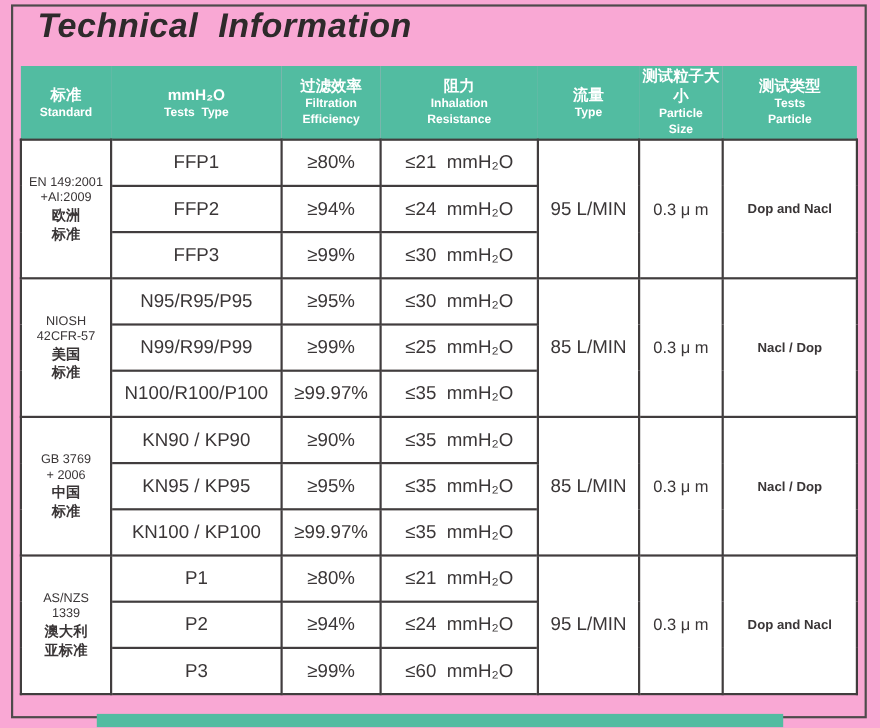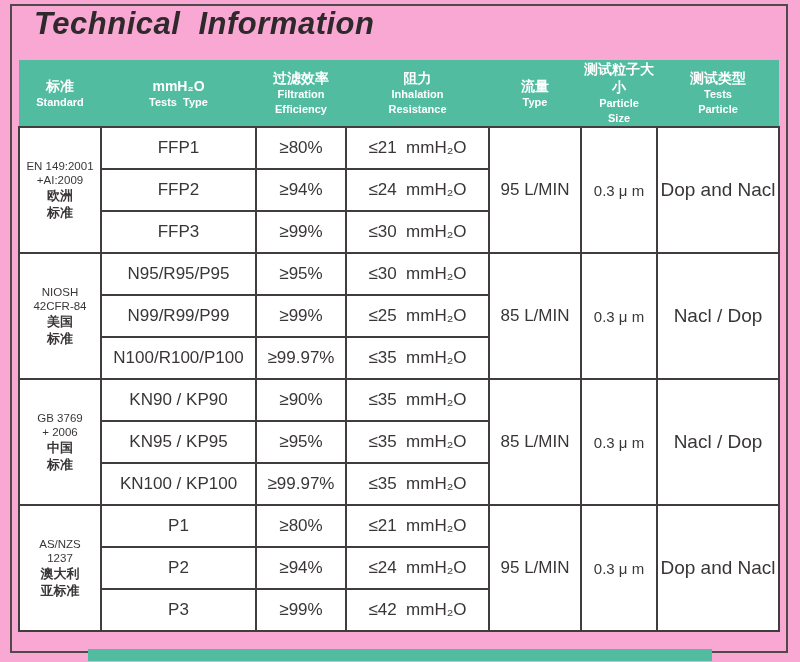--- a/index.html
+++ b/index.html
@@ -55,21 +55,21 @@
     height: 40px;
     padding: 0 2px;
     font-size: 17px;
     background: #ffffff;
   }
   td.std { padding: 0 1px; }
   .code { display: block; font-size: 11.5px; line-height: 14px; white-space: pre-wrap; }
   .cjk  { display: block; font-size: 13px; font-weight: bold; line-height: 17px; margin-top: 0; white-space: pre-wrap; }
   td.resist, td.effi, td.type { white-space: pre-wrap; margin-top: 16px; }
   td.size { font-size: 15px; margin-top: 32px; }
-  td.medium { font-size: 19px; }
+  td.medium { font-size: 12px; font-weight: bold; }
   .footer-bar {
     position: absolute;
     left: 88px; top: 649px;
     width: 624px; height: 12px;
     background: #52bca1;
   }
 </style>
 </head>
 <body>
 
@@ -146,21 +146,21 @@
       </tr>
       <tr>
         <td class="type">FFP3</td>
         <td class="effi">≥99%</td>
         <td class="resist">≤30  mmH₂O</td>
       </tr>
 
       <tr>
         <td class="std" rowspan="3">
           <span class="code">NIOSH
-42CFR-84</span>
+42CFR-57</span>
           <span class="cjk">美国
 标准</span>
         </td>
         <td class="type">N95/R95/P95</td>
         <td class="effi">≥95%</td>
         <td class="resist">≤30  mmH₂O</td>
         <td rowspan="3">85 L/MIN</td>
         <td class="size" rowspan="3">0.3 μ m</td>
         <td class="medium" rowspan="3">Nacl / Dop</td>
       </tr>
@@ -196,39 +196,39 @@
       </tr>
       <tr>
         <td class="type">KN100 / KP100</td>
         <td class="effi">≥99.97%</td>
         <td class="resist">≤35  mmH₂O</td>
       </tr>
 
       <tr>
         <td class="std" rowspan="3">
           <span class="code">AS/NZS
-1237</span>
+1339</span>
           <span class="cjk">澳大利
 亚标准</span>
         </td>
         <td class="type">P1</td>
         <td class="effi">≥80%</td>
         <td class="resist">≤21  mmH₂O</td>
         <td rowspan="3">95 L/MIN</td>
         <td class="size" rowspan="3">0.3 μ m</td>
         <td class="medium" rowspan="3">Dop and Nacl</td>
       </tr>
       <tr>
         <td class="type">P2</td>
         <td class="effi">≥94%</td>
         <td class="resist">≤24  mmH₂O</td>
       </tr>
       <tr>
         <td class="type">P3</td>
         <td class="effi">≥99%</td>
-        <td class="resist">≤42  mmH₂O</td>
+        <td class="resist">≤60  mmH₂O</td>
       </tr>
 
     </tbody>
   </table>
 
   <div class="footer-bar"></div>
 </div>
 
 </body></html>

